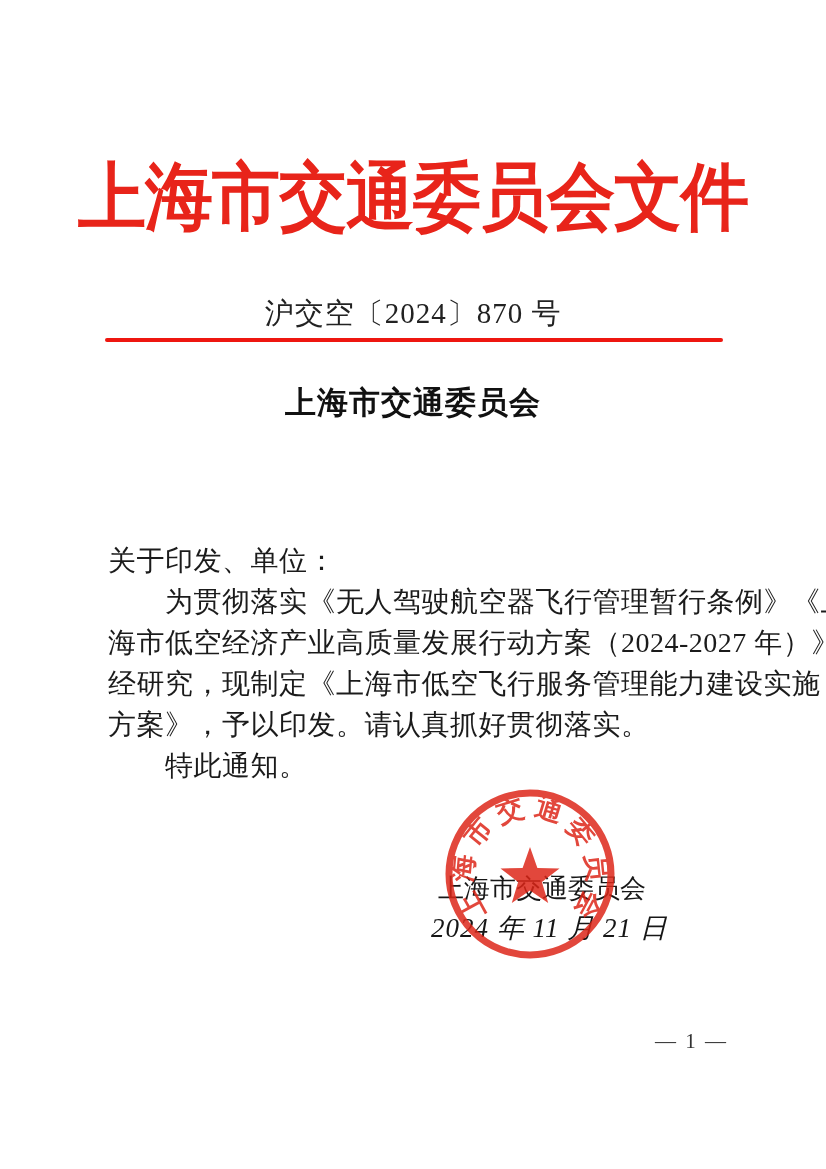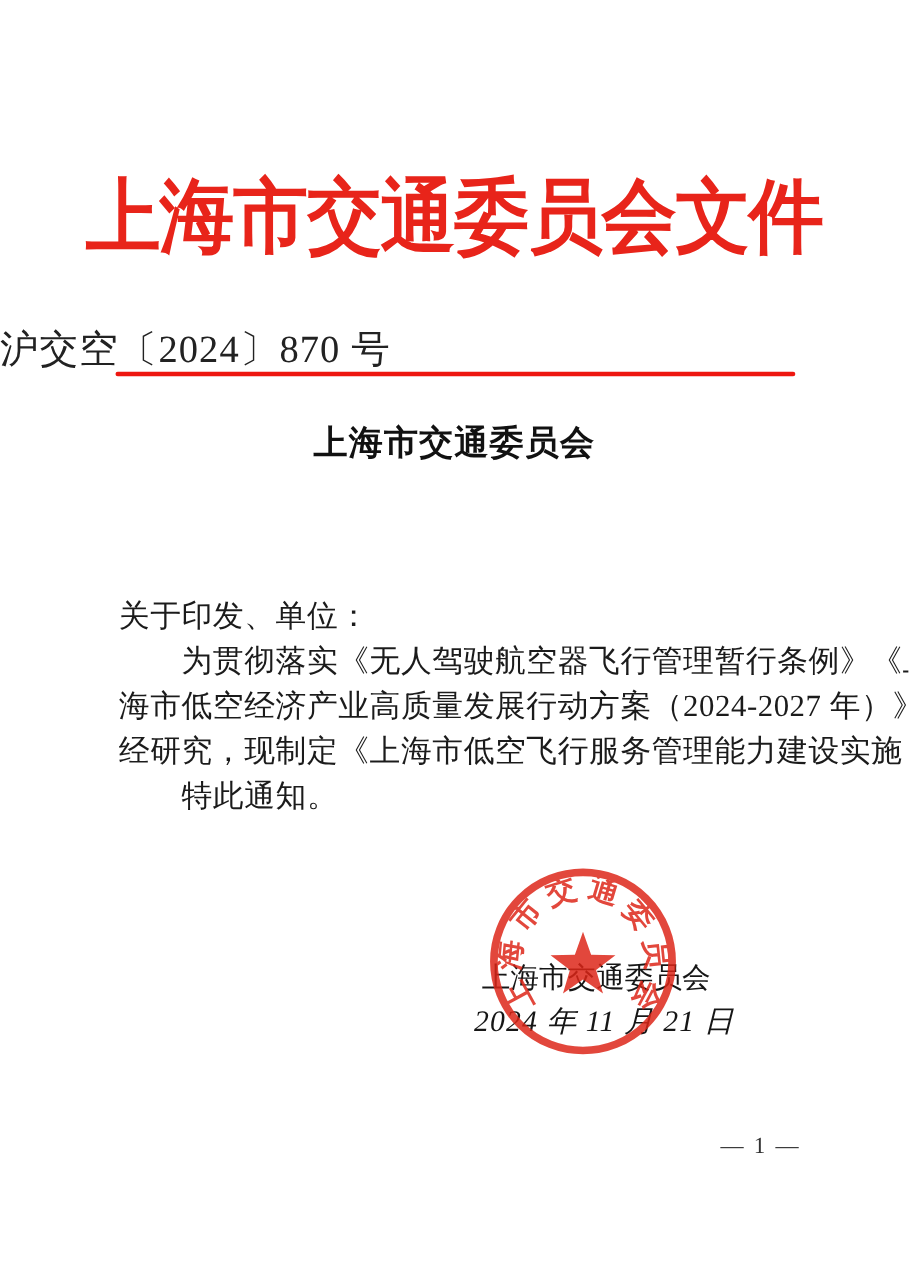--- a/index.html
+++ b/index.html
@@ -30,21 +30,22 @@
     white-space: nowrap;
     transform: scaleY(1.08);
   }
 
   
   .doc-number {
     position: absolute;
     top: 278px;
     left: 0;
     width: 100%;
-    font-size: 35px;
+    text-align: center;
+    font-size: 29px;
     color: #222;
     letter-spacing: 1px;
   }
 
   
   .red-rule {
     position: absolute;
     top: 322px;
     left: 105px;
     width: 618px;
@@ -140,20 +141,21 @@
 
   <div class="notice-title">
     <div>上海市交通委员会</div>
   </div>
 
   <div class="body-text">
     <div class="body-line">关于印发、单位：</div>
     <div class="body-line indent">为贯彻落实《无人驾驶航空器飞行管理暂行条例》《上</div>
     <div class="body-line">海市低空经济产业高质量发展行动方案（2024-2027 年）》</div>
     <div class="body-line">经研究，现制定《上海市低空飞行服务管理能力建设实施</div>
+    <div class="body-line">方案》，予以印发。请认真抓好贯彻落实。</div>
     <div class="body-line indent">特此通知。</div>
   </div>
 
   <div class="signature">上海市交通委员会</div>
 
   <div class="sign-date">2024 年 11 月 21 日</div>
 
   <svg class="seal" viewBox="0 0 176 176" xmlns="http://www.w3.org/2000/svg">
 
     <circle cx="88" cy="88" r="81" fill="none" stroke="#dd2517" stroke-width="7"></circle>

